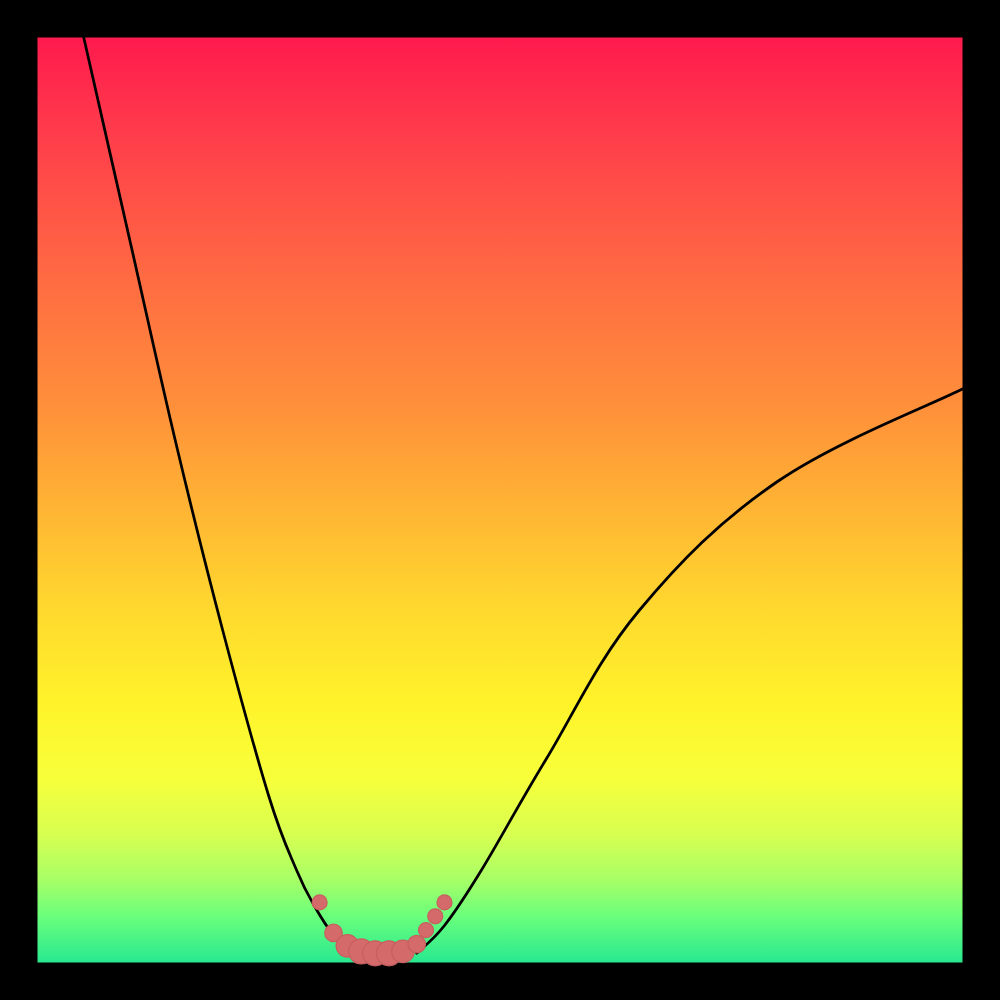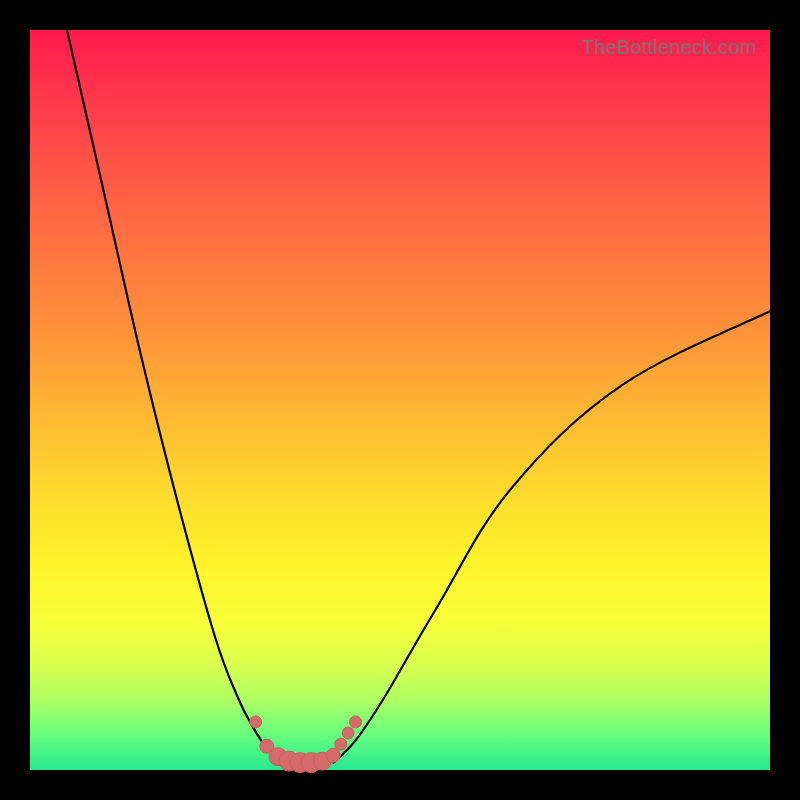--- a/index.html
+++ b/index.html
@@ -60,21 +60,20 @@
     height: 740px;
     overflow: visible;
   }
 </style>
 </head>
 <body>
 
 <div class="frame">
   <div class="plot">
 
-    <div class="watermark">TheBottleneck.com</div>
 
     <svg class="curves" viewBox="0 0 740 740">
       <path fill="none" stroke="#000000" stroke-width="2.2" stroke-linecap="round" d="M 37,0 C 43.66,29.30399999999999 60.68,104.19199999999996 74,162.79999999999995 C 87.32,221.40799999999996 97.68,269.65599999999995 111,325.59999999999997 C 124.32,381.544 134.68,422.98400000000004 148,473.6 C 161.32,524.216 174.344,572.168 185,606.8 C 195.656,641.4319999999999 200.54000000000002,650.016 207.20000000000002,666 C 213.86,681.984 216.672,686.2760000000001 222,695.6 C 227.328,704.924 231.472,711.8059999999999 236.8,717.8 C 242.12800000000001,723.794 246.27200000000002,726.236 251.60000000000002,728.9 C 256.928,731.564 263.736,731.934 266.4,732.6"></path>
       <path fill="none" stroke="#000000" stroke-width="2.2" stroke-linecap="round" d="M 303.4,732.6 C 307.39599999999996,728.604 316.276,722.388 325.6,710.4 C 334.92400000000004,698.4119999999999 340.548,689.976 355.2,666 C 369.852,642.024 384.35600000000005,614.4960000000001 407.00000000000006,577.2 C 429.64400000000006,539.904 447.7,498.76 481,458.8 C 514.3,418.84000000000003 545.38,387.168 592,355.2 C 638.62,323.23199999999997 713.36,294.52 740,281.2"></path>
       <g>
           <circle cx="225.7" cy="691.9" r="6" fill="#d46a6a" stroke="#c85f5f" stroke-width="1"></circle>
           <circle cx="236.8" cy="716.32" r="7" fill="#d46a6a" stroke="#c85f5f" stroke-width="1"></circle>
           <circle cx="247.9" cy="726.68" r="9" fill="#d46a6a" stroke="#c85f5f" stroke-width="1"></circle>
           <circle cx="259" cy="731.12" r="10" fill="#d46a6a" stroke="#c85f5f" stroke-width="1"></circle>
           <circle cx="270.09999999999997" cy="732.6" r="10" fill="#d46a6a" stroke="#c85f5f" stroke-width="1"></circle>

